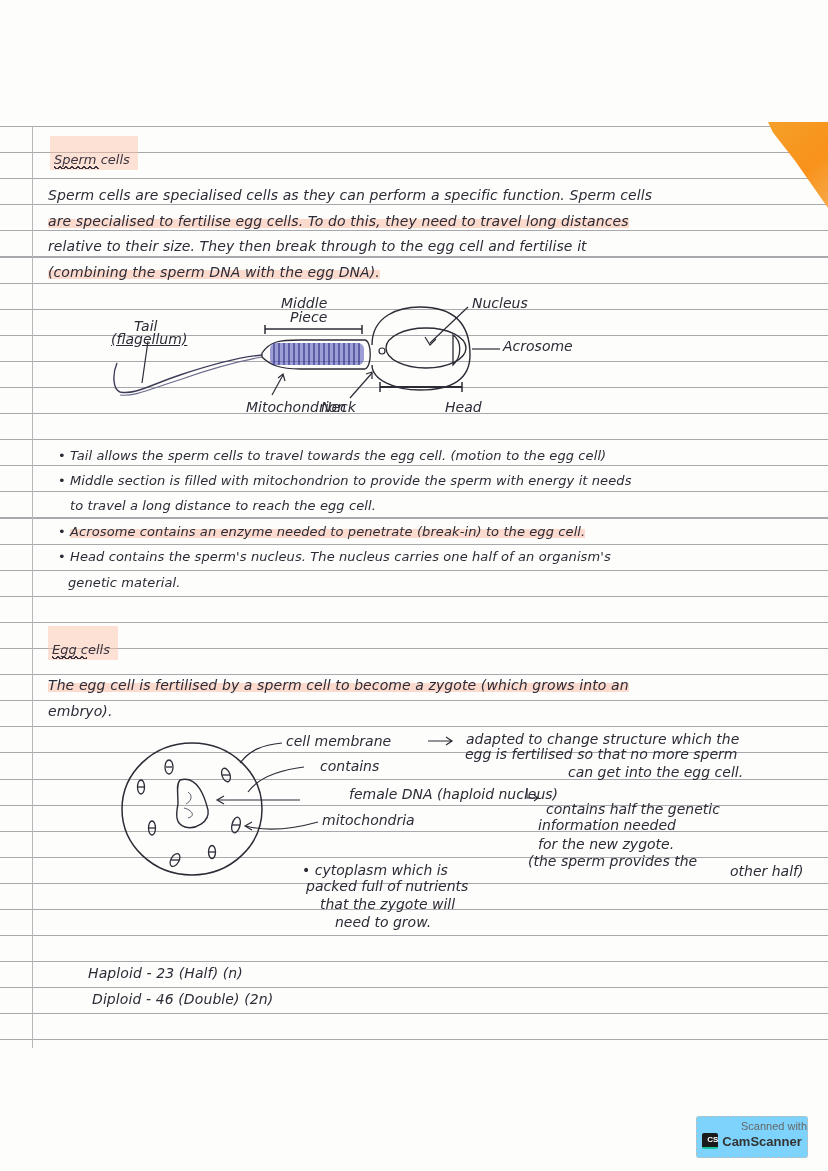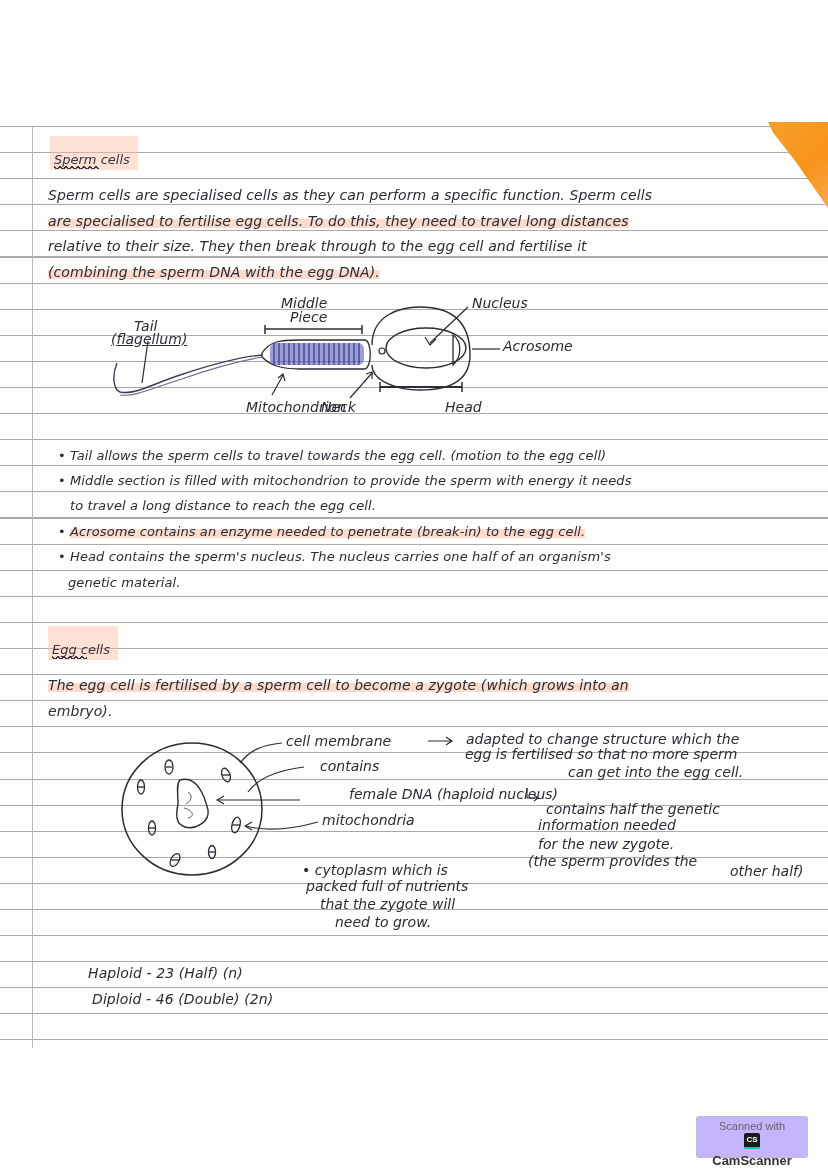--- a/index.html
+++ b/index.html
@@ -38,25 +38,25 @@
   .heading .squiggle {
     display: block; height: 4px; margin-top: -1px;
     background-image: radial-gradient(circle at 3px 0px, transparent 2px, #3a3340 2px, #3a3340 3px, transparent 3px);
     background-size: 6px 4px; width: 60%;
   }
   .small { font-size: 13px; }
   .label { position: absolute; font-size: 14px; font-style: italic; color: #2c2b36; white-space: nowrap; }
   svg { position: absolute; overflow: visible; }
   .badge {
     position: absolute; left: 696px; top: 1116px; width: 110px; height: 40px;
-    border: 1px dashed #bdbdbd; border-radius: 3px; background: #c4b5fd;
-    font-family: "Liberation Sans", sans-serif; text-align: center;
+    border: 1px dashed #bdbdbd; border-radius: 3px; background: #7dd3fc;
+    font-family: "Liberation Sans", sans-serif; text-align: right;
   }
   .badge .top { font-size: 11px; color: #666; margin-top: 3px; }
-  .badge .bottom { font-size: 13px; font-weight: bold; color: #333; display: flex; align-items: center; justify-content: center; gap: 4px; margin-top: 1px; flex-direction: column; }
+  .badge .bottom { font-size: 13px; font-weight: bold; color: #333; display: flex; align-items: center; justify-content: center; gap: 4px; margin-top: 1px; }
   .cs-logo { width: 16px; height: 14px; background: #1a1a1a; color: #fff; font-size: 8px; font-weight: bold; line-height: 14px; border-radius: 2px; border-bottom: 2px solid #16c6a0; }
 </style>
 </head>
 <body>
 
 <div class="page"></div>
 <div class="margin-line"></div>
 <div class="tab"></div>
 
 <div class="heading" style="left:50px; top:136px;">

